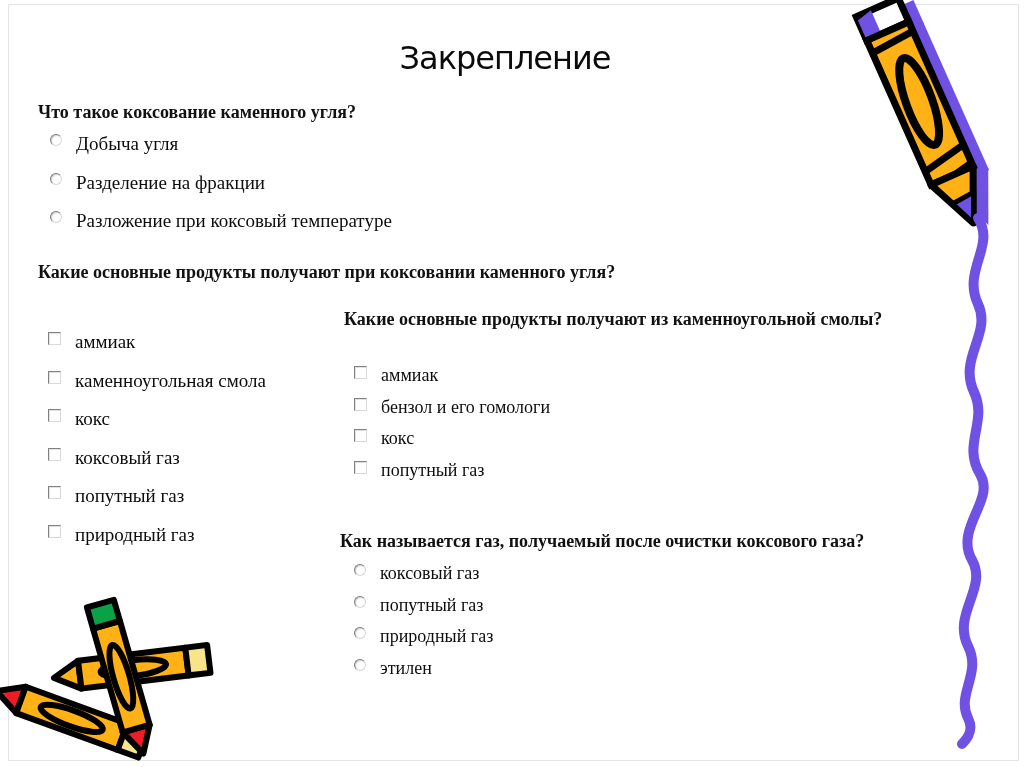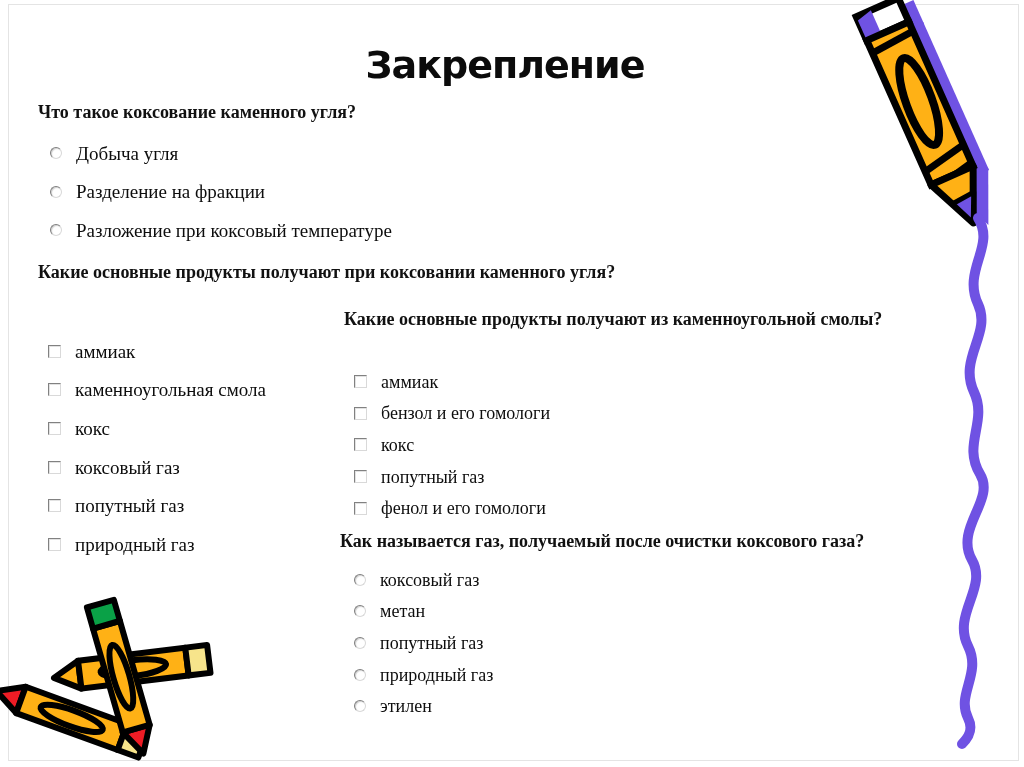--- a/index.html
+++ b/index.html
@@ -8,36 +8,36 @@
     font-family:"Liberation Serif", serif;color:#000;
   }
   .slide-frame{
     position:absolute;left:8px;top:4px;right:5px;bottom:6px;
     border:1px solid #e4e4e4;pointer-events:none;
   }
   .title{
     position:absolute;left:0;top:18px;width:1010px;
     text-align:center;
     font-family:"DejaVu Sans", sans-serif;
-    font-weight:700;font-size:38px;letter-spacing:-1px;color:#0b0b0b;
+    font-weight:400;font-size:32px;letter-spacing:-1px;color:#0b0b0b;
   }
   .q-heading{
     position:absolute;
     font-weight:700;font-size:18px;line-height:27px;color:#111;
   }
   #q1-heading{left:38px;top:99px;width:640px;}
   #q2-heading{left:38px;top:259px;width:630px;}
   #q3-heading{left:344px;top:306px;width:580px;}
   #q4-heading{left:340px;top:528px;width:660px;white-space:nowrap;}
   .options{position:absolute;display:flex;flex-direction:column;}
   #q1-options{left:50px;top:134px;}
   #q2-options{left:48px;top:332px;}
   #q3-options{left:354px;top:366px;}
   #q4-options{left:354px;top:564px;}
-  .options .row{display:flex;align-items:center;}
+  .options .row{display:flex;}
   .rows-wide .row{height:38.6px;}
   .rows-narrow .row{height:31.6px;}
   .labels-lg .opt-label{font-size:19px;}
   .labels-md .opt-label{font-size:18px;}
   .opt-label{margin-left:14px;line-height:1;white-space:nowrap;color:#0d0d0d;}
   .radio{
     width:12px;height:12px;flex:0 0 12px;border-radius:50%;
     background:#fff;
     border:1px solid;border-color:#7e7e7e #d8d8d8 #d8d8d8 #7e7e7e;
     box-shadow:inset 1px 1px 1px rgba(120,120,120,.35);
@@ -128,38 +128,30 @@
   <div class="row">
     <span class="checkbox"></span>
     <span class="opt-label">кокс</span>
   </div>
 
   <div class="row">
     <span class="checkbox"></span>
     <span class="opt-label">попутный газ</span>
   </div>
 
-  <div class="row">
-    <span class="checkbox"></span>
-    <span class="opt-label">фенол и его гомологи</span>
-  </div>
 </div>
 
 <div class="q-heading" id="q4-heading">Как называется газ, получаемый после очистки коксового газа?</div>
 <div class="options rows-narrow labels-md" id="q4-options">
 
   <div class="row">
     <span class="radio"></span>
     <span class="opt-label">коксовый газ</span>
   </div>
 
-  <div class="row">
-    <span class="radio"></span>
-    <span class="opt-label">метан</span>
-  </div>
 
   <div class="row">
     <span class="radio"></span>
     <span class="opt-label">попутный газ</span>
   </div>
 
   <div class="row">
     <span class="radio"></span>
     <span class="opt-label">природный газ</span>
   </div>

